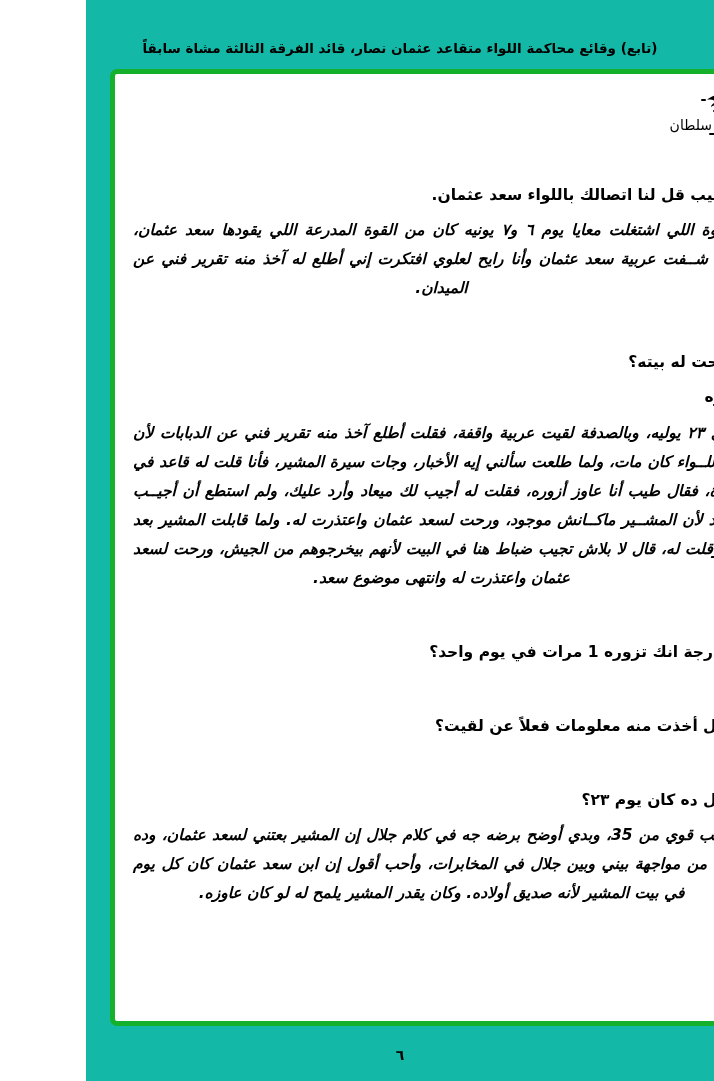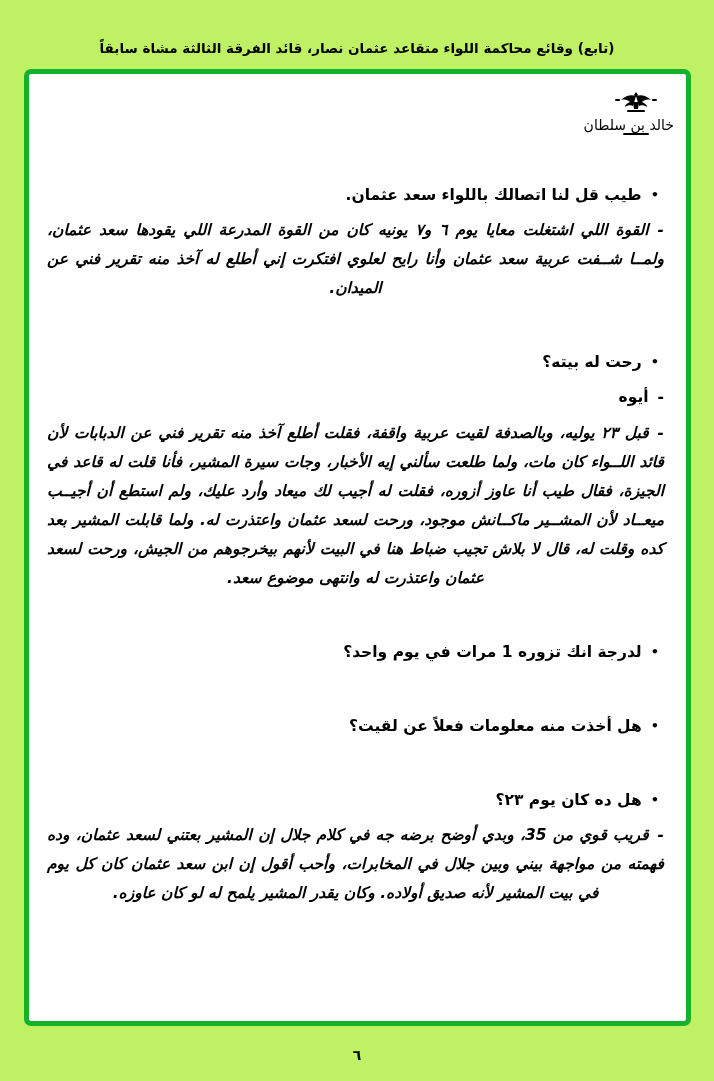--- a/index.html
+++ b/index.html
@@ -3,23 +3,23 @@
 <meta charset="utf-8">
 <style>
   html, body {
     margin: 0;
     padding: 0;
     background: #ffffff;
     font-family: "DejaVu Sans", sans-serif;
   }
   .page {
     position: relative;
-    width: 714px;
+    width: 628px;
     height: 1081px;
-    background: #bef264;
+    background: #14b8a6;
     overflow: hidden;
     direction: rtl;
   }
   .header {
     position: absolute;
     top: 40px;
     left: 0;
     right: 0;
     text-align: center;
     font-size: 13.5px;

